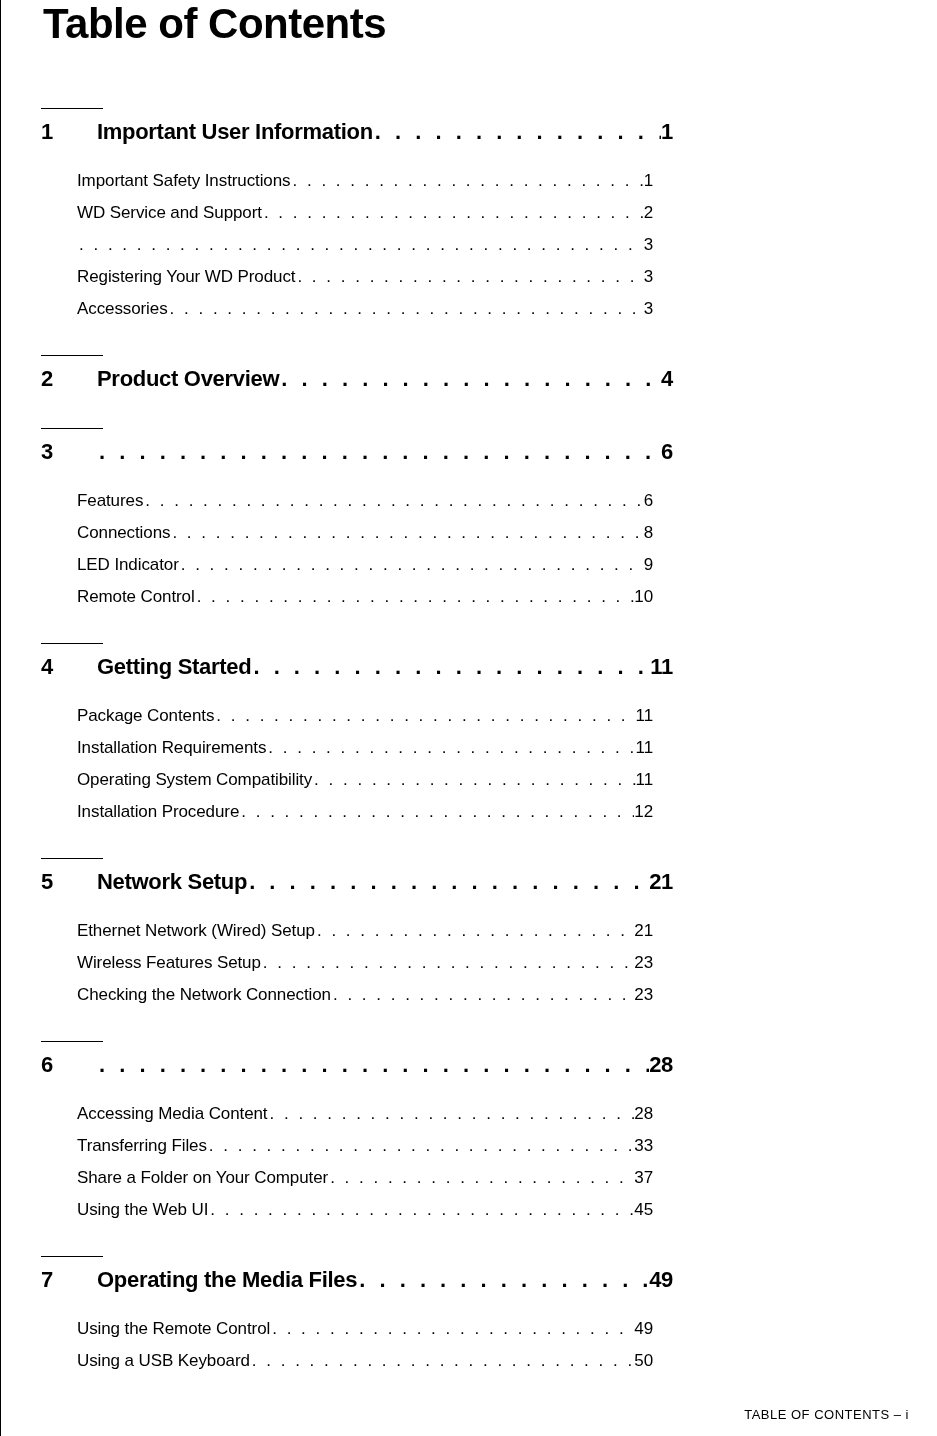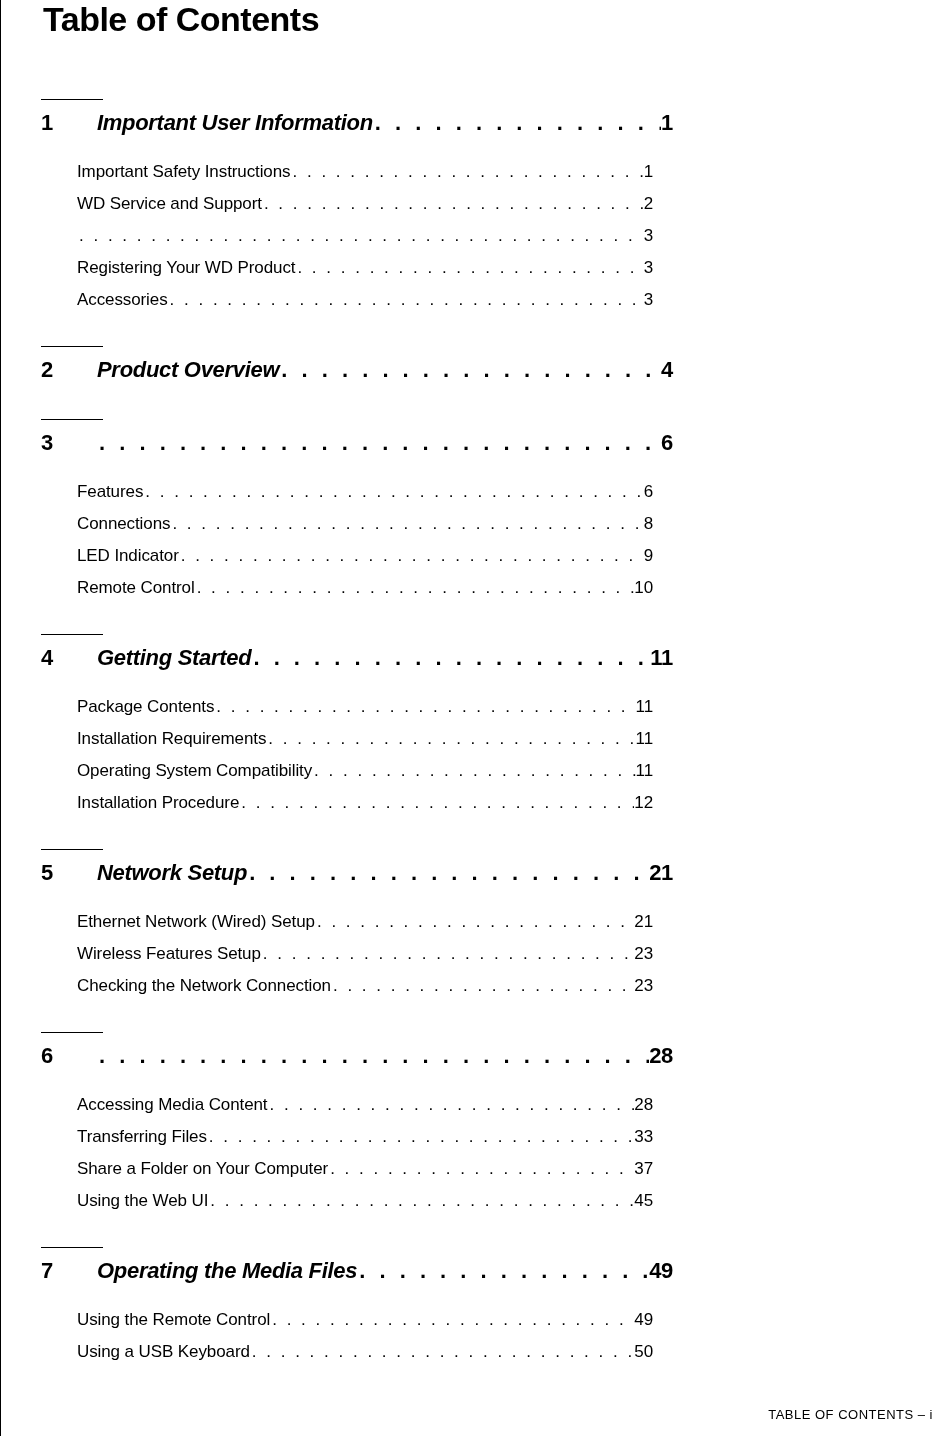--- a/index.html
+++ b/index.html
@@ -7,21 +7,21 @@
     font-family: "Helvetica Neue", Helvetica, Arial, sans-serif;
     background: #fff;
     color: #000;
     width: 937px;
     height: 1436px;
     position: relative;
     padding: 0 0 0 40px;
     border-left: 1px solid #000;
   }
   .page-title {
-    font-size: 34px;
+    font-size: 42px;
     font-weight: 700;
     letter-spacing: -0.5px;
     margin: 0 0 60px 2px;
   }
   .chapter {
     margin-bottom: 36px;
   }
   .chapter-rule {
     border-top: 1.5px solid #000;
     width: 62px;
@@ -36,21 +36,21 @@
   }
   .chapter-num {
     width: 56px;
     flex-shrink: 0;
   }
   .chapter-title-wrap {
     display: flex;
     align-items: baseline;
     width: 576px;
   }
-  .chapter-title { white-space: nowrap; font-style: italic; }
+  .chapter-title { white-space: nowrap; }
   .dots {
     flex: 1;
     overflow: hidden;
     white-space: nowrap;
     letter-spacing: 3px;
     font-weight: 400;
     padding: 0 2px;
   }
   .chapter-head .dots { letter-spacing: 4px; font-weight: 700; }
   .chapter-pg { white-space: nowrap; }
@@ -63,21 +63,21 @@
     margin-bottom: 12px;
     width: 576px;
     letter-spacing: -0.1px;
   }
   .sub-title { white-space: nowrap; }
   .sub-row .dots { letter-spacing: 2.5px; }
   .sub-pg { white-space: nowrap; }
   .footer {
     position: absolute;
     bottom: 14px;
-    right: 4px;
+    right: 28px;
     font-size: 13px;
     letter-spacing: 0.5px;
   }
 </style>
 </head>
 <body>
 
 <h1 class="page-title">Table of Contents</h1>
 
 <div id="toc">

